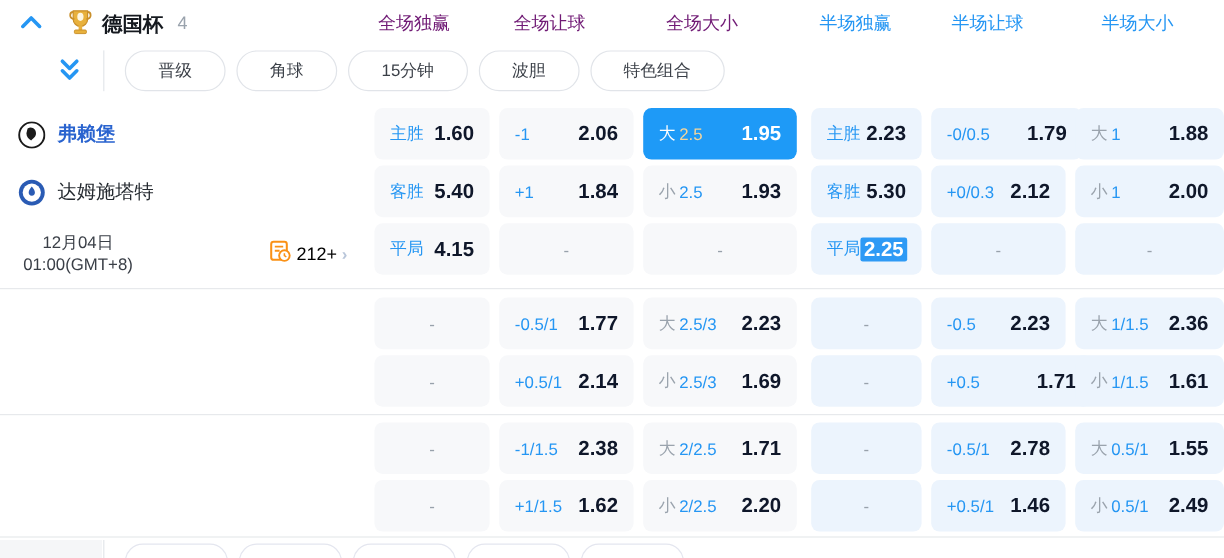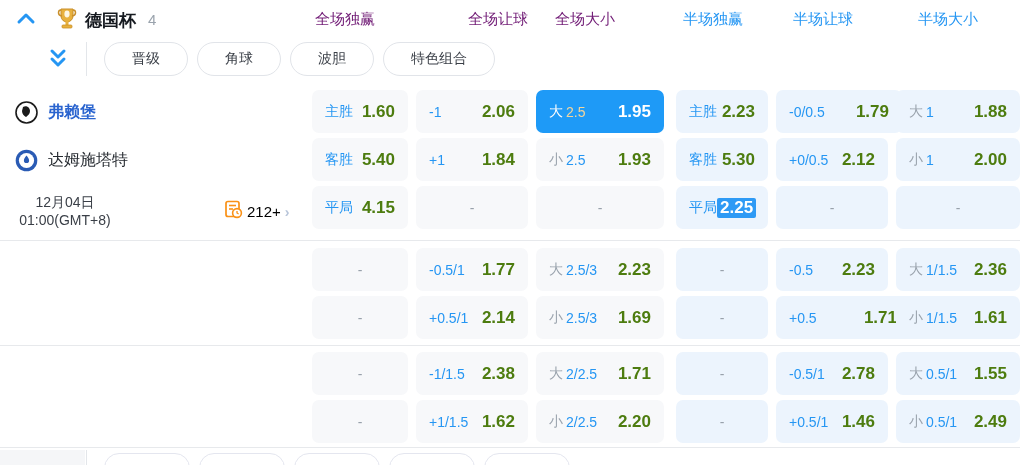--- a/index.html
+++ b/index.html
@@ -35,21 +35,21 @@
   .more-link { position:absolute; left:224px; top:200px; display:flex; align-items:center; gap:4px; cursor:pointer; }
   .more-count { color:#000000; font-size:15px; }
   .more-chev { color:#b9c6da; font-size:14px; font-weight:700; }
 
   
   .cell { position:absolute; height:43px; border-radius:7px; background:#f7f8fa;
     display:flex; align-items:center; padding:0 13px; cursor:pointer; }
   .cell.half { background:#ecf4fd; }
   .cell .lab { font-size:14px; color:#2596f3; white-space:nowrap; }
   .cell .pre { font-size:14px; color:#9aa3ad; margin-right:3px; }
-  .cell .val { margin-left:auto; font-size:17px; font-weight:700; color:#4d7c0f; }
+  .cell .val { margin-left:auto; font-size:17px; font-weight:700; color:#0f172a; }
   .cell .dash { width:100%; text-align:center; font-size:14px; color:#98a1ab; }
   .cell.sel { background:#1e9af7; }
   .cell.sel .lab { color:#f3d59c; }
   .cell.sel .pre { color:#fdfdfe; }
   .cell.sel .val { color:#fff; }
   .val.hl { background:#2e9af5; color:#fff; padding:0 3px; border-radius:2px; }
 
   .hdiv { position:absolute; left:0; width:1020px; height:1px; background:#e7e9ec; }
 
   
@@ -75,39 +75,40 @@
         <path d="M5 3 c-3 0 -4 5 1 6 M17 3 c3 0 4 5 -1 6" fill="none" stroke="#c98f2a" stroke-width="1.5"></path>
         <rect x="9.5" y="14" width="3" height="4" fill="#e8b13d"></rect>
         <rect x="6" y="18" width="10" height="3" rx="1" fill="#e8b13d" stroke="#c98f2a" stroke-width="0.8"></rect>
         <ellipse cx="11" cy="7" rx="2.6" ry="3.4" fill="#fdf6e3"></ellipse>
       </svg>
     </div>
     <span class="league">德国杯</span>
     <span class="match-count">4</span>
     <div id="tabs">
         <div class="tab" style="left: 345px;">全场独赢</div>
-        <div class="tab" style="left: 458px; margin-left: 40px;">全场让球</div>
+        <div class="tab" style="left: 458px;">全场让球</div>
         <div class="tab" style="left: 585px;">全场大小</div>
         <div class="tab half" style="left: 713px;">半场独赢</div>
         <div class="tab half" style="left: 823px;">半场让球</div>
         <div class="tab half" style="left: 948px;">半场大小</div>
       </div>
   </div>
 
   <div class="chips-row">
     <div class="expand-btn">
       <svg width="26" height="26" viewBox="0 0 26 26">
         <polyline points="7,5 13,11 19,5" fill="none" stroke="#2596f3" stroke-width="3" stroke-linecap="round" stroke-linejoin="round"></polyline>
         <polyline points="7,13 13,19 19,13" fill="none" stroke="#2596f3" stroke-width="3" stroke-linecap="round" stroke-linejoin="round"></polyline>
       </svg>
     </div>
     <div class="vdiv"></div>
     <div class="chips" id="chips">
         <div class="chip">晋级</div>
         <div class="chip">角球</div>
+        <div class="chip">15分钟</div>
         <div class="chip">波胆</div>
         <div class="chip">特色组合</div>
       </div>
   </div>
 
   <div class="team-row" style="top:90px;">
     <div class="logo">
       <svg width="23" height="23" viewBox="0 0 23 23">
         <circle cx="11.5" cy="11.5" r="10.5" fill="#fff" stroke="#1b1b1b" stroke-width="1.6"></circle>
         <path d="M8 6 c4 -2 7 1 7 4 c0 3 -2 4 -4 6 c-2 -1 -4 -3 -4 -6 z" fill="#1b1b1b"></path>
@@ -179,21 +180,21 @@
       <div class="cell" style="left: 536px; top: 138px; width: 128px;">
         <span class="pre">小</span>
         <span class="lab">2.5</span>
         <span class="val">1.93</span>
       </div>
       <div class="cell half" style="left: 676px; top: 138px; width: 92px;">
         <span class="lab">客胜</span>
         <span class="val">5.30</span>
       </div>
       <div class="cell half" style="left: 776px; top: 138px; width: 112px;">
-        <span class="lab">+0/0.5</span>
+        <span class="lab">+0/0.3</span>
         <span class="val">2.12</span>
       </div>
       <div class="cell half" style="left: 896px; top: 138px; width: 124px;">
         <span class="pre">小</span>
         <span class="lab">1</span>
         <span class="val">2.00</span>
       </div>
       <div class="cell" style="left: 312px; top: 186px; width: 96px;">
         <span class="lab">平局</span>
         <span class="val">4.15</span>

